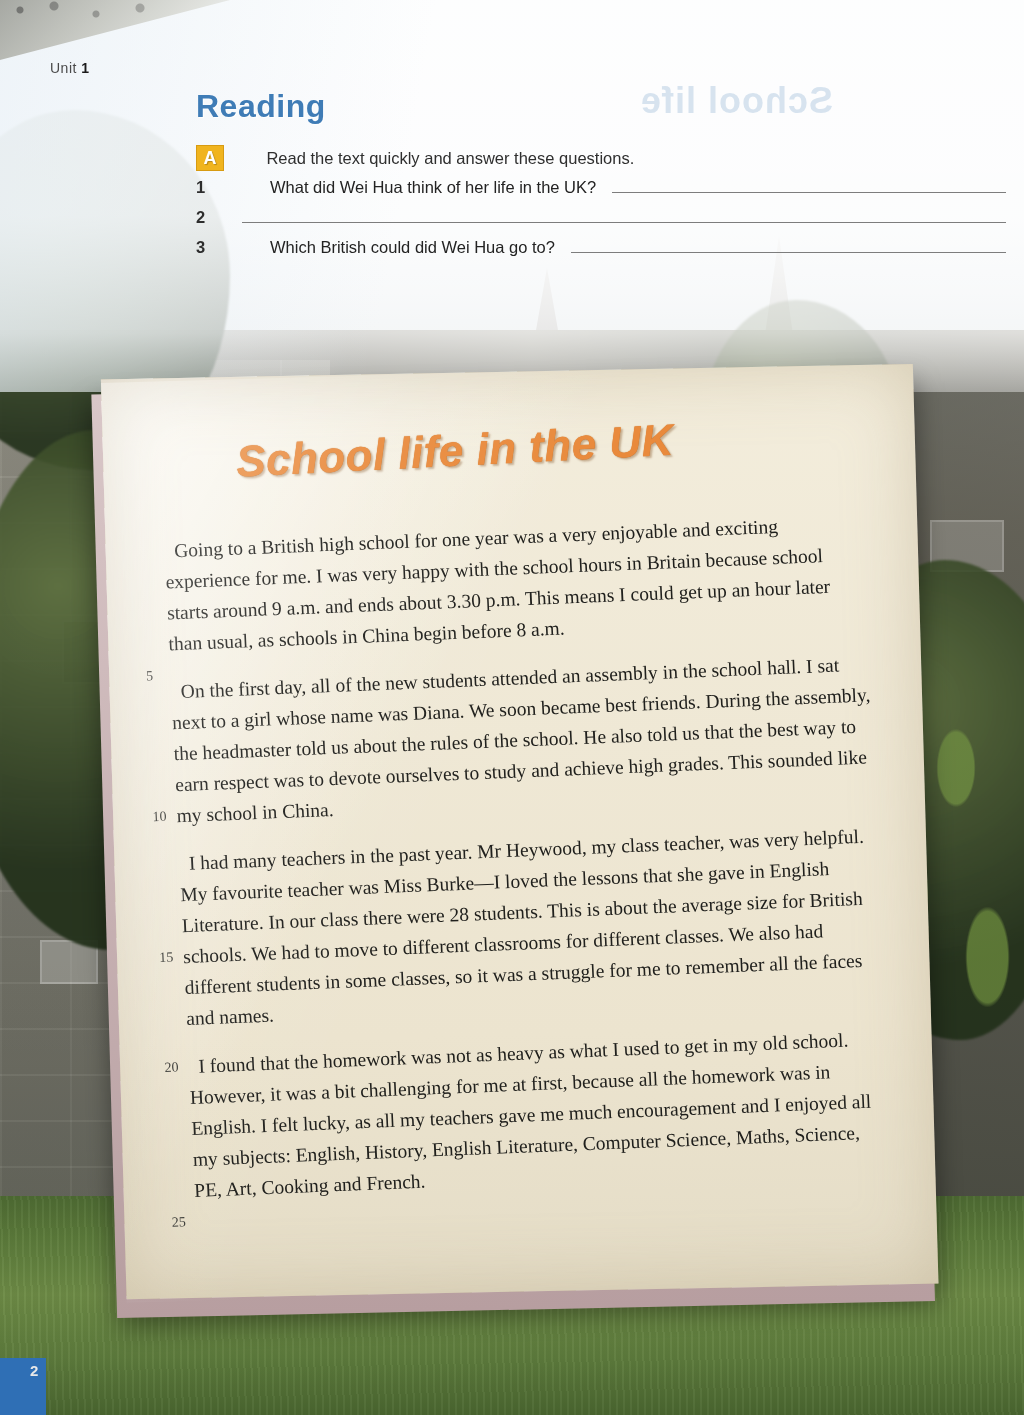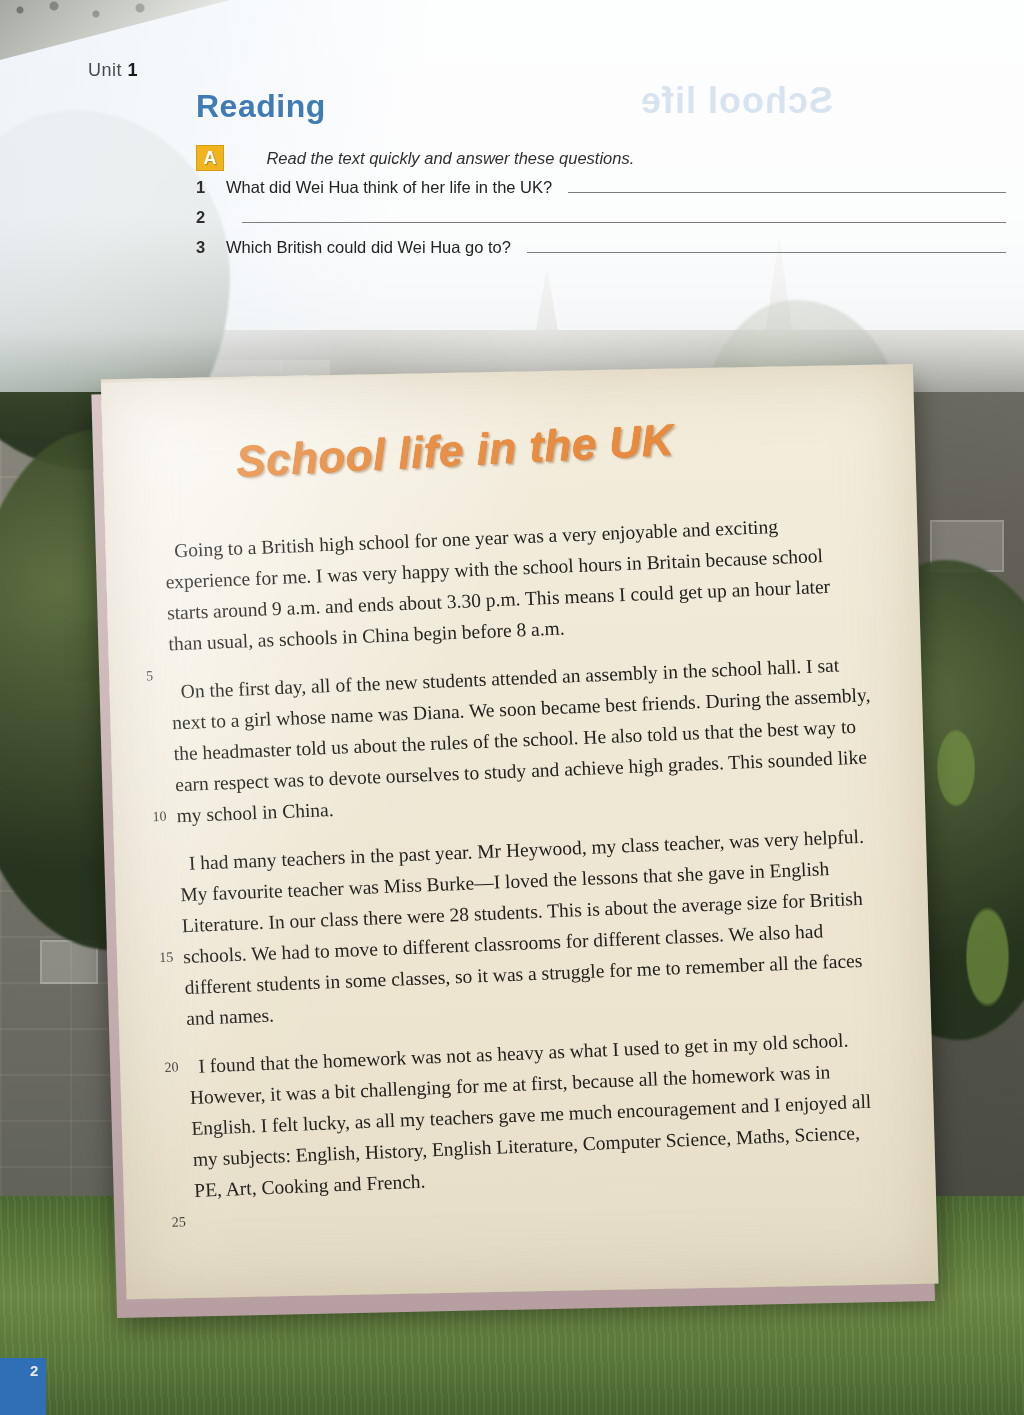--- a/index.html
+++ b/index.html
@@ -153,24 +153,23 @@
     white-space: nowrap;
   }
   .ghost-1 { left: 640px; top: 80px; font-size: 36px; }
   .ghost-2 { left: 630px; top: 395px; font-size: 22px; color: rgba(150,160,120,0.35); }
   .ghost-3 { left: 470px; top: 495px; font-size: 30px; color: rgba(255,255,255,0.45); }
 
   
   .unit-label {
     position: absolute;
     left: 50px; top: 60px;
-    font-size: 18px;
+    font-size: 14px;
     color: #4a4a4a;
     letter-spacing: 0.5px;
-    margin-left: 38px;
   }
   .unit-label b { color: #1b1b1b; }
 
   .reading-title {
     position: absolute;
     left: 196px; top: 88px;
     font-size: 32px;
     font-weight: bold;
     color: #3f7cb6;
     letter-spacing: 0.5px;
@@ -191,21 +190,20 @@
     text-align: center;
     line-height: 24px;
     border: 1px solid #d79b12;
     vertical-align: middle;
     text-shadow: 1px 1px 1px rgba(0,0,0,0.25);
   }
   .task-instruction {
     display: inline-block;
     margin-left: 38px;
     font-size: 16.5px;
-    font-style: italic;
     color: #2f2f2f;
     vertical-align: middle;
   }
   .task-instruction-2 {
     display: block;
     margin-left: 0px;
     margin-top: 2px;
     font-size: 16.5px;
     font-style: italic;
     color: #2f2f2f;
@@ -230,20 +228,21 @@
   .q-num {
     width: 30px;
     font-size: 16.5px;
     font-weight: bold;
     color: #2d2d2d;
   }
   .q-text {
     font-size: 16.5px;
     color: #232323;
     white-space: nowrap;
+    margin-left: 44px;
   }
   .q-line {
     flex: 1;
     margin-left: 16px;
     border-bottom: 1.3px solid #7d7d7d;
     height: 14px;
   }
 
   
   .mag-wrap {

